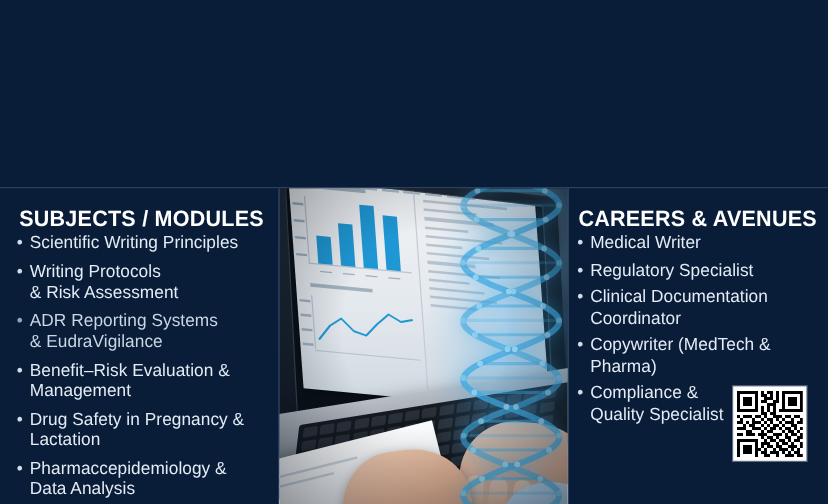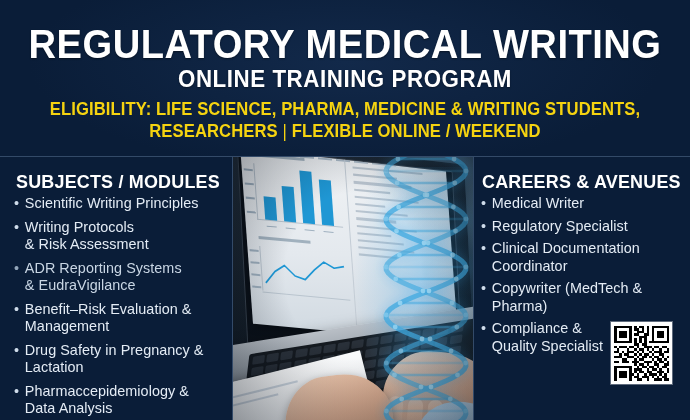--- a/index.html
+++ b/index.html
@@ -266,28 +266,20 @@
     padding:3px;
     box-shadow:0 0 0 1px rgba(255,255,255,.35);
   }
   #qr svg{display:block;width:100%;height:100%;}
 </style>
 </head>
 <body>
 
 <div id="poster">
 
-  <div id="header">
-    <div id="title">REGULATORY MEDICAL WRITING</div>
-    <div id="subtitle">ONLINE TRAINING PROGRAM</div>
-    <div id="eligibility">
-      <span>ELIGIBILITY: LIFE SCIENCE, PHARMA, MEDICINE &amp; WRITING STUDENTS,</span><br>
-      <span>RESEARCHERS</span><span class="sep">|</span><span>FLEXIBLE ONLINE / WEEKEND</span>
-    </div>
-  </div>
 
   <div class="hline"></div>
 
   <div class="col" id="col-left">
     <div class="col-head">SUBJECTS / MODULES</div>
     <ul class="items" id="left-items">
         <li><span class="bullet">•</span><span>Scientific Writing Principles</span></li>
         <li><span class="bullet">•</span><span>Writing Protocols<br>&amp; Risk Assessment</span></li>
         <li class="dim"><span class="bullet">•</span><span>ADR Reporting Systems<br>&amp; EudraVigilance</span></li>
         <li><span class="bullet">•</span><span>Benefit–Risk Evaluation &amp;<br>Management</span></li>

